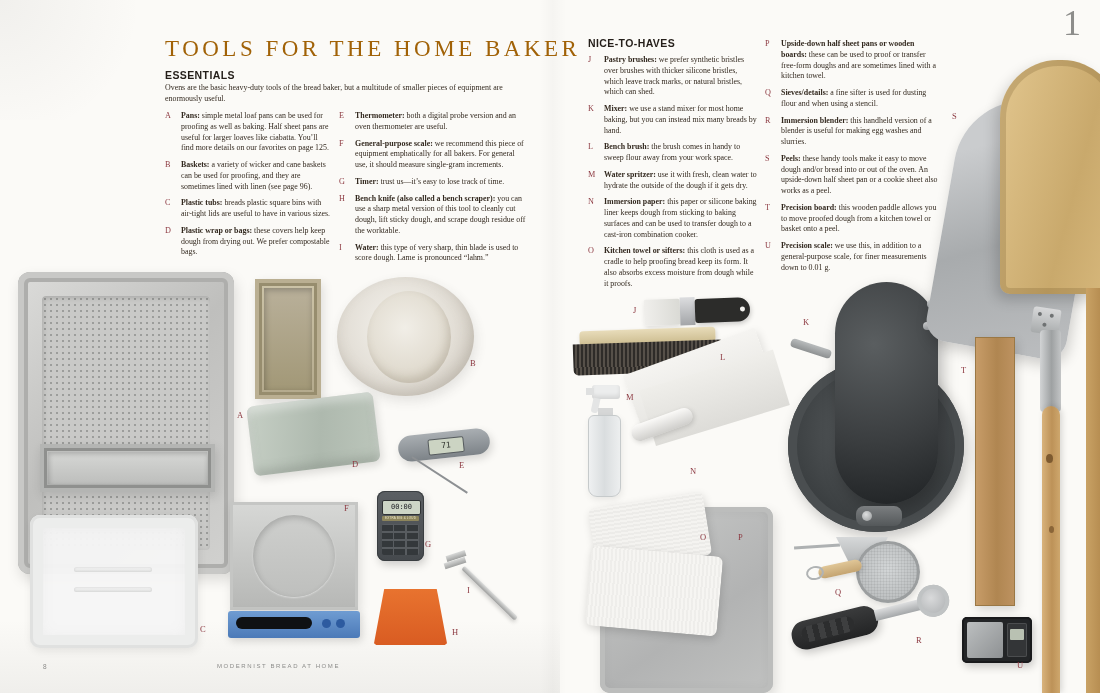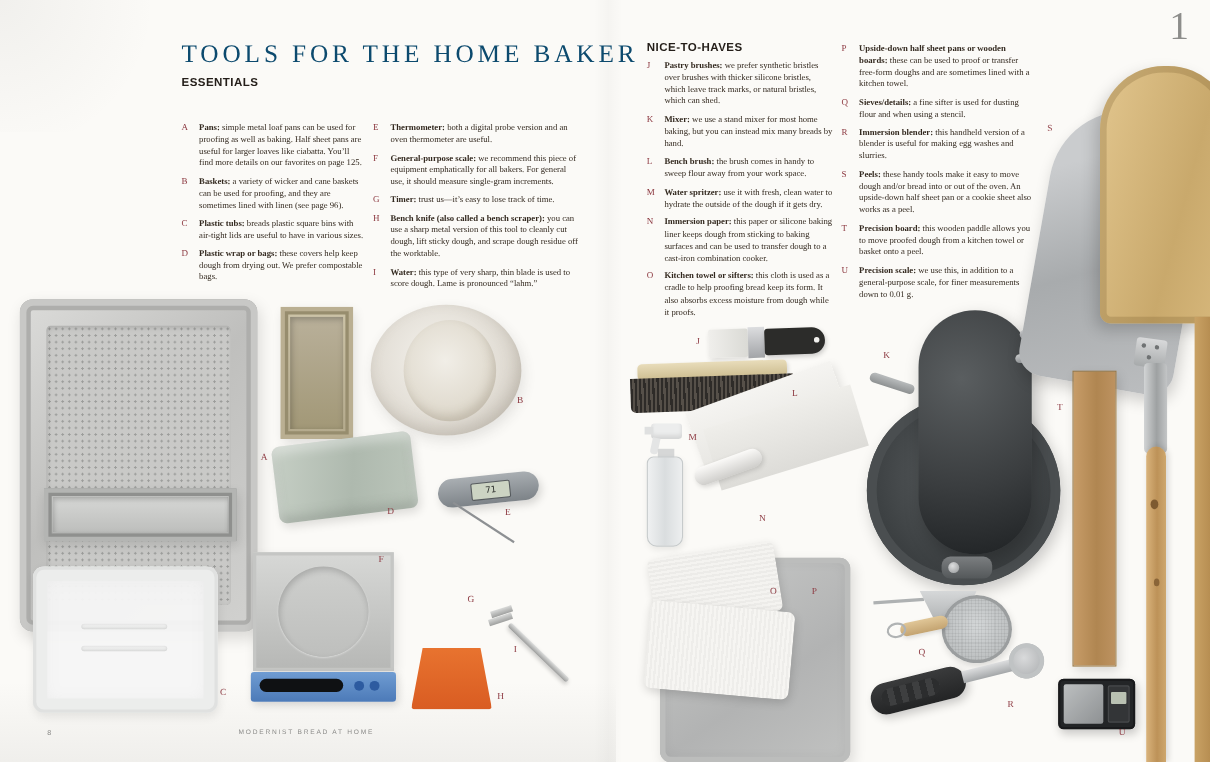--- a/index.html
+++ b/index.html
@@ -6,21 +6,21 @@
   #spread{
     position:relative;width:1100px;height:693px;overflow:hidden;
     background:#fbfaf7;
     font-family:"Liberation Serif","DejaVu Serif",serif;
     color:#2e2721;
   }
   .abs{position:absolute;}
   
   .title{
     left:165px;top:36px;width:420px;
-    font-size:23px;letter-spacing:3.5px;color:#0c4a6e;font-weight:400;
+    font-size:23px;letter-spacing:3.5px;color:#a16207;font-weight:400;
   }
   .sec-head{
     font-family:"Liberation Sans","DejaVu Sans",sans-serif;
     font-weight:700;font-size:10.5px;letter-spacing:.4px;color:#241e19;
   }
   .essentials-head{left:165px;top:69px;}
   .nice-head{left:588px;top:37px;}
   .intro{
     left:165px;top:83px;width:372px;
     font-size:7.9px;line-height:1.38;color:#33291f;
@@ -267,20 +267,25 @@
       <div class="ln2"></div>
     </div>
   <div class="abs scale-top">
       <div class="disc"></div>
     </div>
   <div class="abs scale-base">
     <div class="disp"></div>
     <div class="btn1"></div>
     <div class="btn2"></div>
   </div>
+  <div class="abs timer">
+    <div class="lcd">00:00</div>
+    <div class="strip">EXTRA BIG &amp; LOUD TIMER</div>
+    <div class="keys"></div>
+  </div>
   <div class="abs lame-rod"></div>
   <div class="abs lame-head">
       <i class="b1"></i>
       <i class="b2"></i>
     </div>
   <div class="abs scraper"></div>
 
   <div class="abs brush-pastry">
     <div class="bristles"></div>
     <div class="ferrule"></div>
@@ -362,20 +367,21 @@
   <span class="abs plabel" style="left:700px;top:532px">O</span>
   <span class="abs plabel" style="left:738px;top:532px">P</span>
   <span class="abs plabel" style="left:835px;top:587px">Q</span>
   <span class="abs plabel" style="left:916px;top:635px">R</span>
   <span class="abs plabel" style="left:952px;top:111px">S</span>
   <span class="abs plabel" style="left:961px;top:365px">T</span>
   <span class="abs plabel" style="left:1017px;top:660px">U</span>
 
   <h1 class="abs title" style="margin:0">TOOLS FOR THE HOME BAKER</h1>
   <div class="abs sec-head essentials-head">ESSENTIALS</div>
+  <div class="abs intro">Ovens are the basic heavy-duty tools of the bread baker, but a multitude of smaller pieces of equipment are enormously useful.</div>
 
   <div class="abs col col1">
     <div class="item">
         <span class="ltr">A</span>
         <p class="txt"><b>Pans:</b><span> simple metal loaf pans can be used for proofing as well as baking. Half sheet pans are useful for larger loaves like ciabatta. You’ll find more details on our favorites on page 125.</span></p>
       </div>
     <div class="item">
         <span class="ltr">B</span>
         <p class="txt"><b>Baskets:</b><span> a variety of wicker and cane baskets can be used for proofing, and they are sometimes lined with linen (see page 96).</span></p>
       </div>

